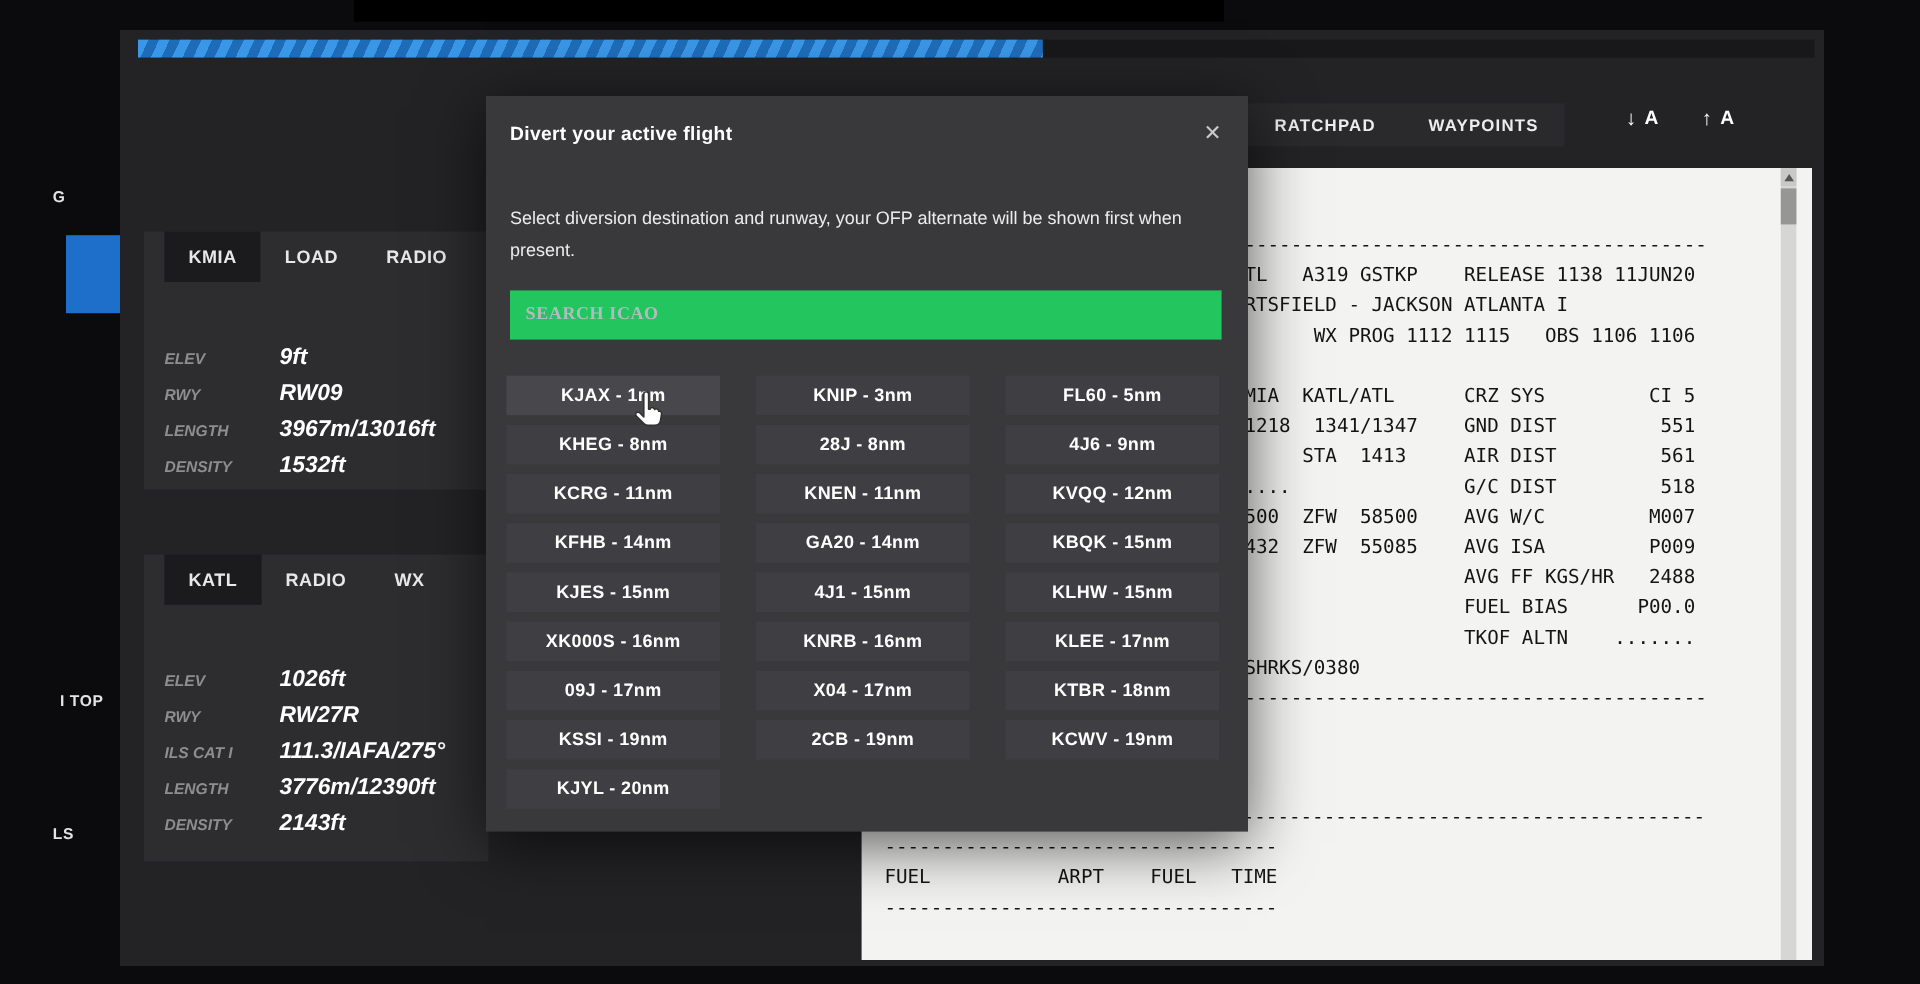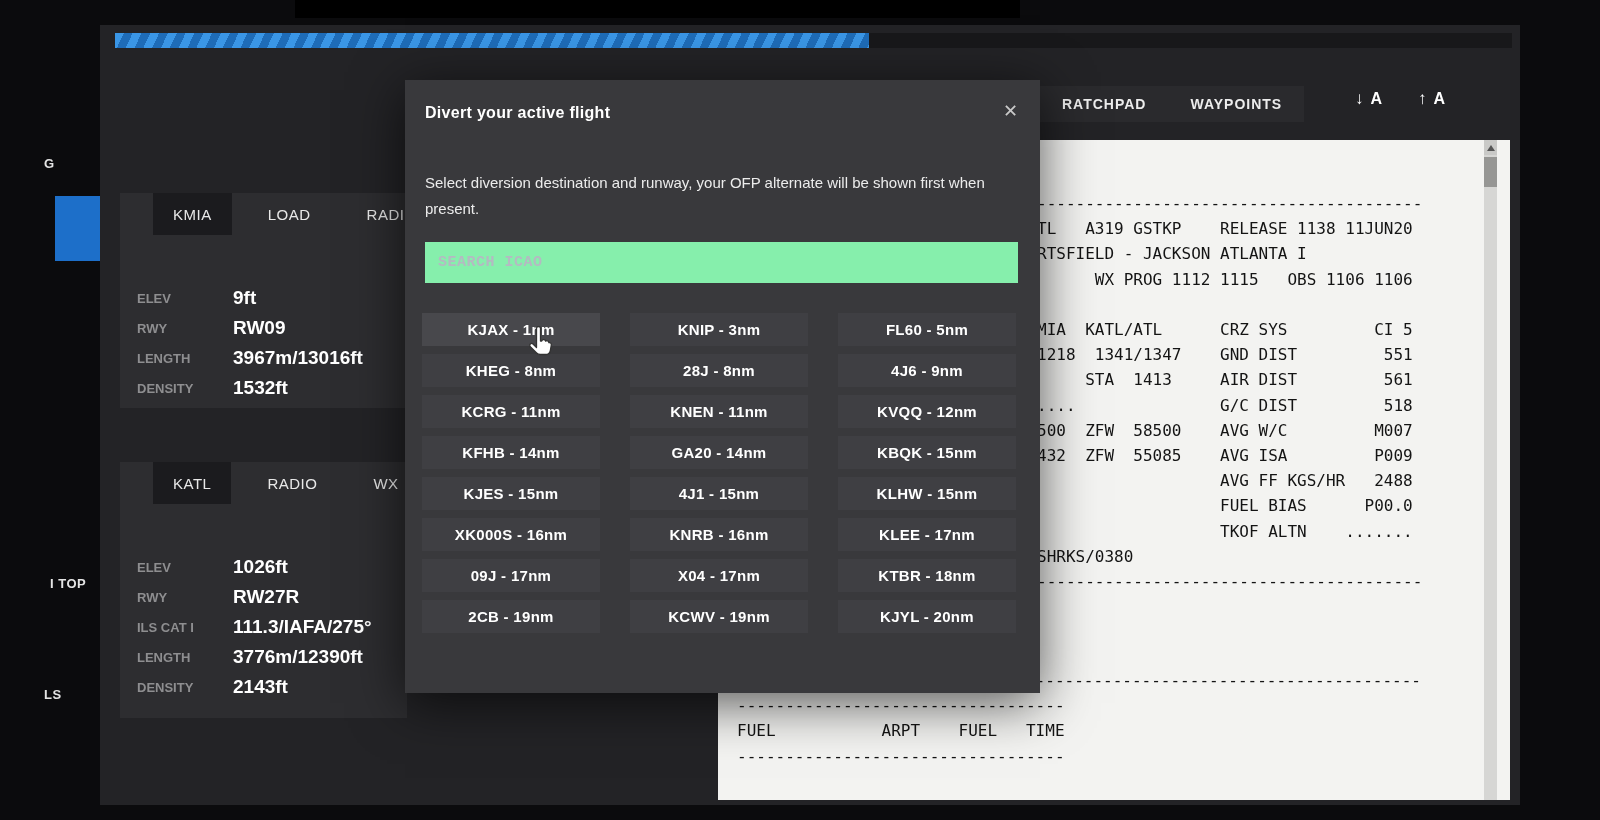--- a/index.html
+++ b/index.html
@@ -27,24 +27,24 @@
   
   #route { position:absolute; left:37px; top:64px; color:#f5f5f5; font-size:15px; font-weight:700;
     line-height:25px; letter-spacing:.3px; white-space:nowrap; }
 
   
   .panel { position:absolute; width:287px; background:#2d2d30; }
   #panel-origin { left:20px; top:168px; height:215px; }
   #panel-dest   { left:20px; top:437px; height:256px; }
   .tabs { display:flex; height:42px; padding-left:17px; }
   .tab { display:flex; align-items:center; padding:0 20px; color:#e8e8e8; font-size:15px;
-    font-weight:400; letter-spacing:.5px; cursor:pointer;margin-left:16px; }
+    font-weight:700; letter-spacing:.5px; cursor:pointer; }
   .tab.active { background:#1b1b1e; }
   .rows { margin-top:48px; padding-left:17px; }
-  .row { display:flex; height:30px; align-items:center; }
+  .row { display:flex; height:30px; align-items:center;font-style:italic; }
   .row .lbl { width:96px; color:#8e8e90; font-size:13px; font-weight:700; }
   .row .val { color:#ffffff; font-size:19px; font-weight:700; }
 
   
   #right-tabs { position:absolute; left:940px; top:61px; height:36px; display:flex; background:#2a2a2d; }
   .rtab { display:flex; align-items:center; padding:0 22px; color:#ededed; font-size:14px;
     font-weight:700; letter-spacing:1px; cursor:pointer; white-space:nowrap; }
 
   
   #font-controls { position:absolute; left:1255px; top:64px; display:flex; gap:36px; }
@@ -70,22 +70,22 @@
 
   
   #modal { position:absolute; left:405px; top:80px; width:635px; height:613px; background:#39393c;
     box-shadow:0 10px 50px rgba(0,0,0,.65); z-index:10; }
   #modal-title { position:absolute; left:20px; top:24px; color:#ffffff; font-size:16px;
     font-weight:600; letter-spacing:.3px; }
   #modal-close { position:absolute; right:22px; top:20px; background:none; border:0; color:#c9c9c9;
     font-size:18px; cursor:pointer; font-family:inherit; }
   #modal-desc { position:absolute; left:20px; top:90px; width:588px; color:#ececec; font-size:15px;
     line-height:26px; }
-  #search-input { position:absolute; left:20px; top:162px; width:593px; height:41px; background:#86efac;
-    border:0; outline:none; padding:0 13px; font-family:Liberation Mono, monospace; font-size:15px; font-weight:700;
+  #search-input { position:absolute; left:20px; top:162px; width:593px; height:41px; background:#22c55e;
+    border:0; outline:none; padding:0 13px; font-family:Liberation Serif, serif; font-size:15px; font-weight:700;
     letter-spacing:.5px; color:#2b2f35; }
   #search-input::placeholder { color:#b4bac2; }
   .divert-grid { position:absolute; left:17px; top:233px; width:594px; display:grid;
     grid-template-columns:repeat(3,178px); column-gap:30px; row-gap:8px; grid-auto-rows:33px; }
   .divert-btn { background:#3f3f43; border:0; color:#ffffff; font-family:inherit; font-size:15px;
     font-weight:700; letter-spacing:.3px; display:flex; align-items:center; justify-content:center;
     cursor:pointer; }
   .divert-grid .divert-btn:first-child { background:#48484c; }
 
   
@@ -237,20 +237,21 @@
         <button class="divert-btn">KBQK - 15nm</button>
         <button class="divert-btn">KJES - 15nm</button>
         <button class="divert-btn">4J1 - 15nm</button>
         <button class="divert-btn">KLHW - 15nm</button>
         <button class="divert-btn">XK000S - 16nm</button>
         <button class="divert-btn">KNRB - 16nm</button>
         <button class="divert-btn">KLEE - 17nm</button>
         <button class="divert-btn">09J - 17nm</button>
         <button class="divert-btn">X04 - 17nm</button>
         <button class="divert-btn">KTBR - 18nm</button>
+        <button class="divert-btn">KSSI - 19nm</button>
         <button class="divert-btn">2CB - 19nm</button>
         <button class="divert-btn">KCWV - 19nm</button>
         <button class="divert-btn">KJYL - 20nm</button>
       </div>
   </div>
 
   <div id="cursor">
     <svg width="26" height="30" viewBox="0 0 26 30">
       <path d="M9.5 2.5a2 2 0 0 1 4 0V15h1.2c.3-.9 1.2-1.5 2.2-1.3.8.1 1.5.7 1.7 1.5.5-.5 1.3-.7 2-.4.8.3 1.3 1 1.3 1.9.6-.2 1.3 0 1.8.4.5.5.7 1.2.6 1.9l-.9 5.3a5 5 0 0 1-4.9 4.2h-5.2c-1.4 0-2.7-.5-3.7-1.5l-6.3-6.3a1.9 1.9 0 0 1 0-2.7 1.9 1.9 0 0 1 2.7 0l3.5 3.5z" fill="#ffffff" stroke="#333333" stroke-width="1.3" stroke-linejoin="round"></path>
     </svg>

